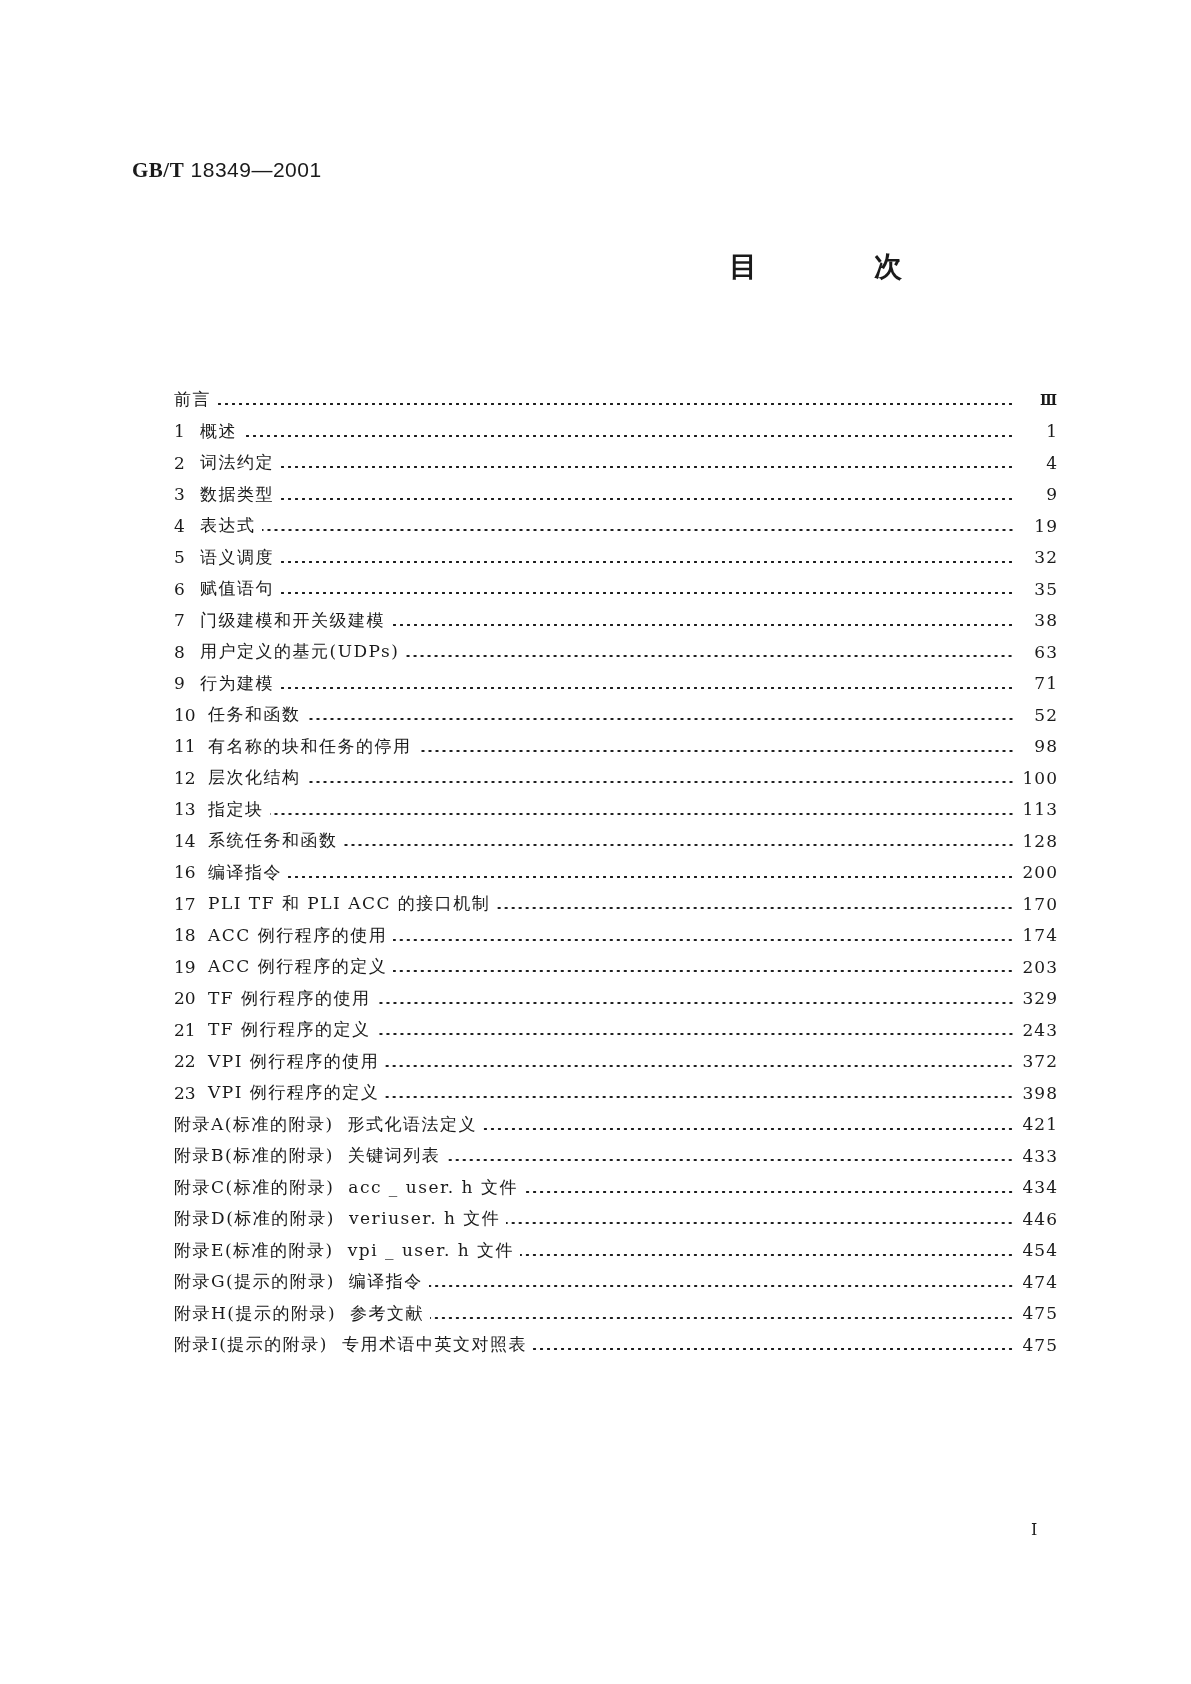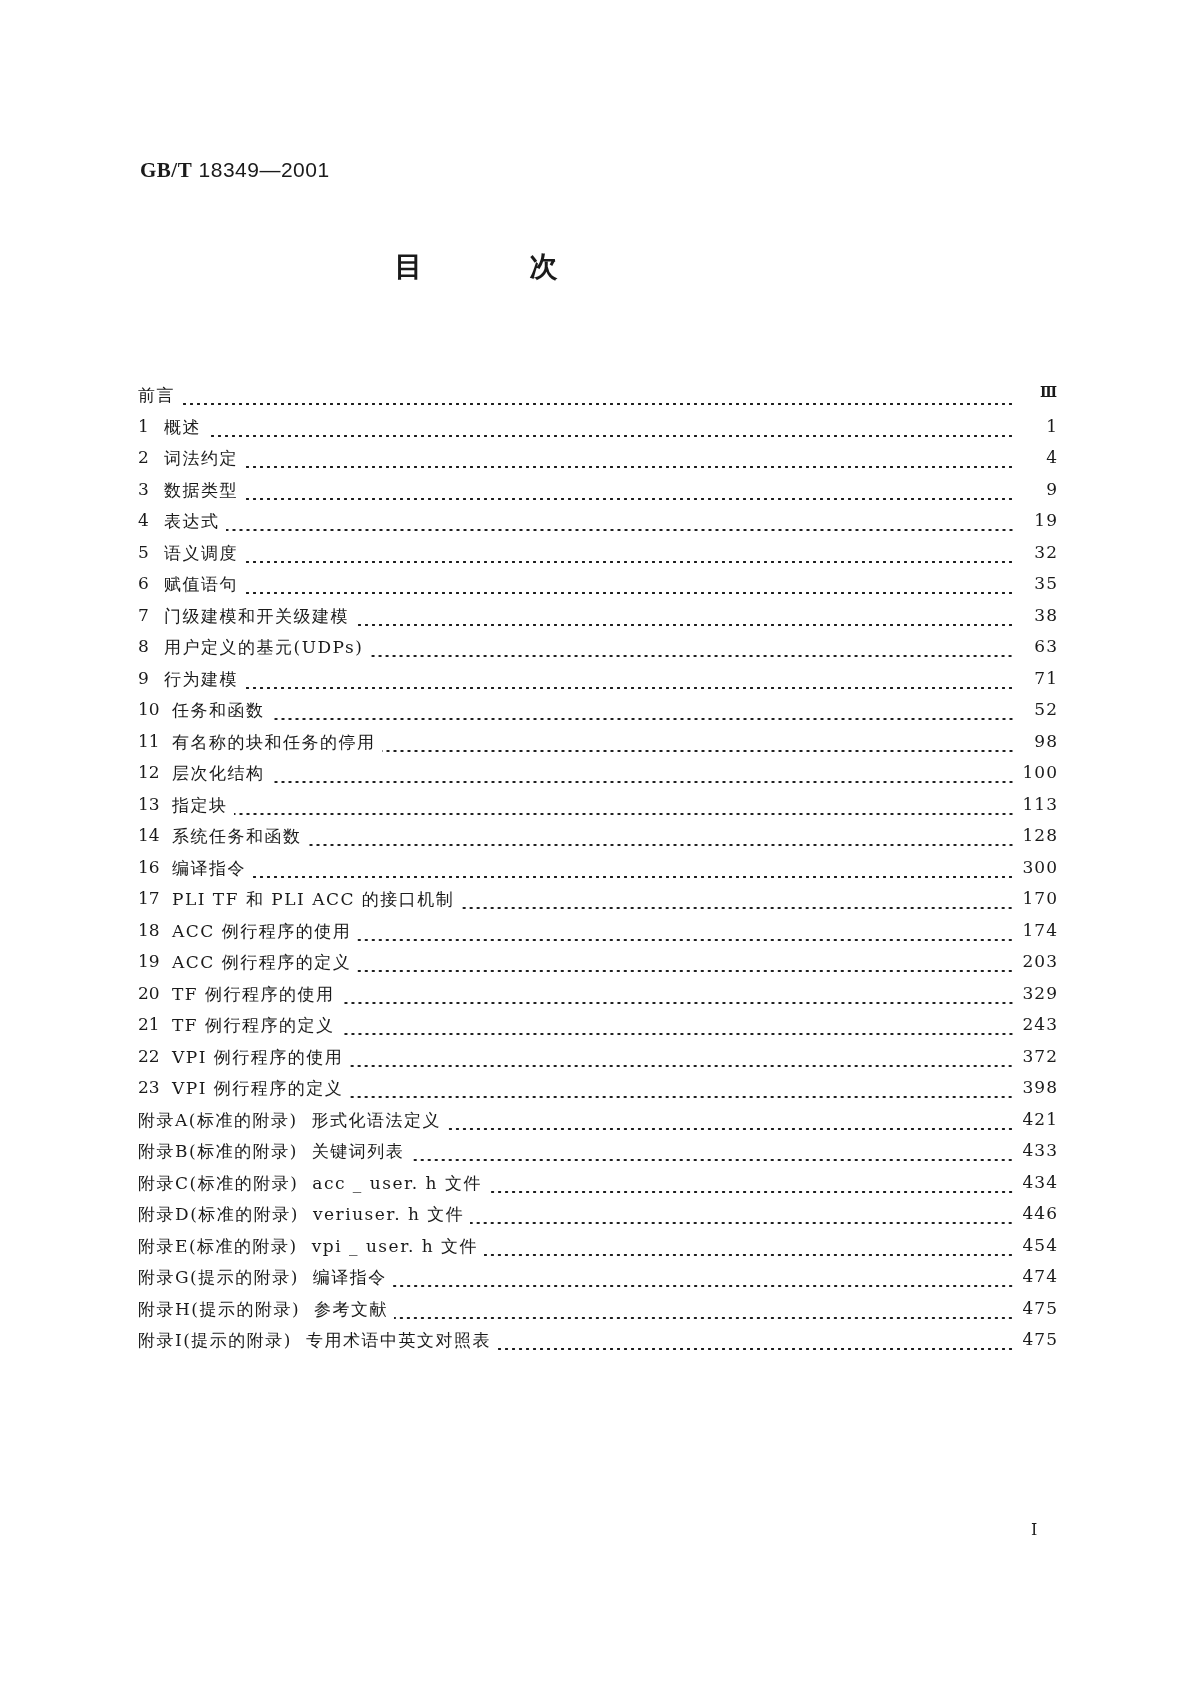--- a/index.html
+++ b/index.html
@@ -10,59 +10,60 @@
     body {
       width: 1191px;
       height: 1684px;
       position: relative;
       overflow: hidden;
       color: #1a1a1a;
       font-family: "DejaVu Serif", "Liberation Serif", serif;
     }
     .header-code {
       position: absolute;
-      left: 140px;
+      left: 132px;
       top: 158px;
       font-size: 21px;
       letter-spacing: 0.5px;
       font-family: "Liberation Sans", "DejaVu Sans", sans-serif;
     }
     .header-code .prefix {
       font-family: "Liberation Serif", "DejaVu Serif", serif;
       font-weight: bold;
     }
     .title {
       position: absolute;
       top: 248px;
       left: 0;
       width: 952px;
-      text-align: center;
+      text-align: right;
       font-size: 28px;
       font-weight: bold;
-      font-family: Liberation Serif, serif;
+      font-family: Liberation Mono, monospace;
     }
     .title span {
       display: inline-block;
       margin: 0 50px;
     }
     .toc {
       position: absolute;
       left: 138px;
       top: 384px;
       width: 920px;
       margin: 0;
       padding: 0;
       list-style: none;
     }
     .toc-row {
       display: flex;
-      align-items: flex-start;
+      align-items: center;
       height: 31.5px;
       font-size: 17px;
       white-space: nowrap;
+      margin-left: 36px;
     }
     .toc-num {
       display: inline-block;
       flex: 0 0 auto;
     }
     .toc-num.w1 { width: 26px; }
     .toc-num.w2 { width: 34px; }
     .toc-label {
       flex: 0 0 auto;
       letter-spacing: 1.5px;
@@ -198,21 +199,21 @@
     <li class="toc-row">
       <span class="toc-num w2">14</span>
       <span class="toc-label"><span class="">系统任务和函数</span></span>
       <span class="toc-dots"></span>
       <span class="toc-page">128</span>
     </li>
     <li class="toc-row">
       <span class="toc-num w2">16</span>
       <span class="toc-label"><span class="">编译指令</span></span>
       <span class="toc-dots"></span>
-      <span class="toc-page">300</span>
+      <span class="toc-page">200</span>
     </li>
     <li class="toc-row">
       <span class="toc-num w2">17</span>
       <span class="toc-label"><span class="">PLI  TF 和 PLI ACC 的接口机制</span></span>
       <span class="toc-dots"></span>
       <span class="toc-page">170</span>
     </li>
     <li class="toc-row">
       <span class="toc-num w2">18</span>
       <span class="toc-label"><span class="">ACC 例行程序的使用</span></span>

